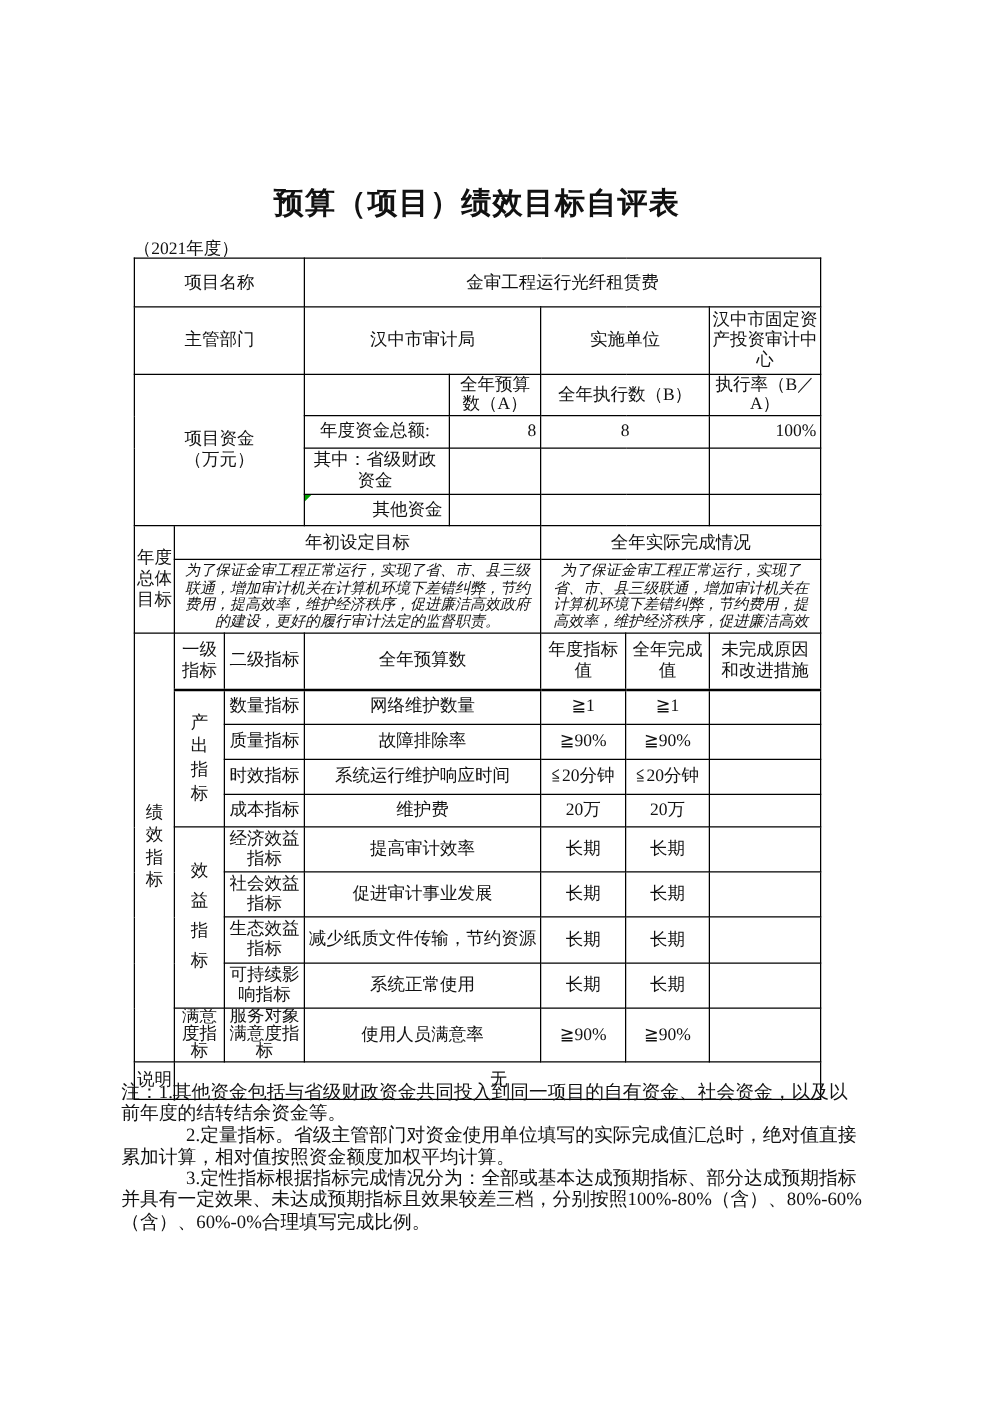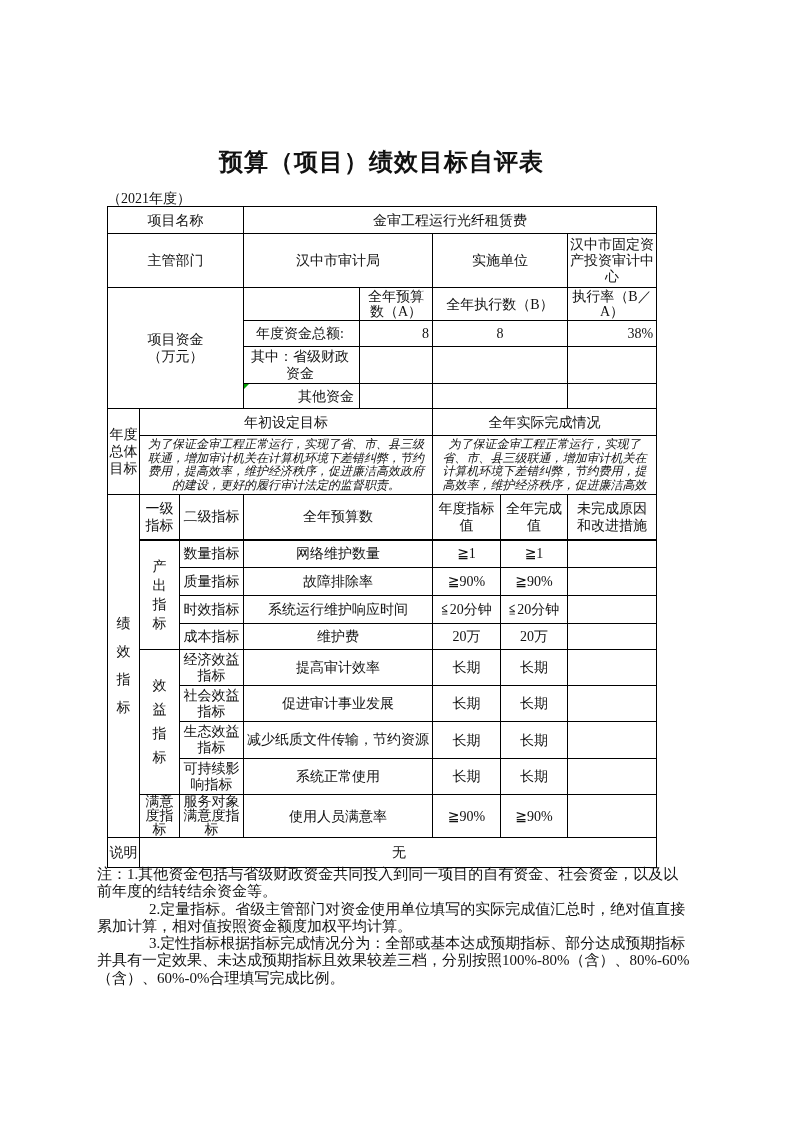--- a/index.html
+++ b/index.html
@@ -25,21 +25,21 @@
   }
   td.tl{text-align:center;}
   td.trr{text-align:right;}
   td.lh15{line-height:15px;}
   td.lh16{line-height:16px;padding:1px 2px;}
   td.tight{line-height:14px;padding:0 2px;}
   td.pre{white-space:pre-line;}
   td.bb2{border-bottom-width:2px;}
   td.sub{padding:1px 6px 1px 3px;}
   .vbox{width:1em;margin:12px auto;word-break:break-all;}
-  .v-perf .vbox{line-height:28px;}
+  .v-perf .vbox{line-height:18px;}
   .v-out .vbox{line-height:19px;}
   .v-ben .vbox{line-height:24px;}
   td.goal{vertical-align:top;padding:2px 4px;}
   .goalbox{
     height:54px;overflow:hidden;font-size:12px;line-height:13.5px;
     text-align:center;word-break:break-all;font-style:italic;
   }
   td.flag{position:relative;}
   .flag-icon{
     position:absolute;left:0;top:0;width:0;height:0;
@@ -66,21 +66,21 @@
         <col style="width:40px">
         <col style="width:64px">
         <col style="width:116px">
       <col style="width:73px">
         <col style="width:68px">
         <col style="width:67px">
         <col style="width:89px">
     </colgroup>
     <tbody>
 
-      <tr style="height:27px">
+      <tr style="height:39px">
         <td colspan="3">项目名称</td>
         <td colspan="5">金审工程运行光纤租赁费</td>
       </tr>
 
       <tr style="height:54px">
         <td colspan="3">主管部门</td>
         <td colspan="2">汉中市审计局</td>
         <td colspan="2">实施单位</td>
         <td class="tl lh16">汉中市固定资产投资审计中心</td>
       </tr>
@@ -91,21 +91,21 @@
         <td></td>
         <td class="lh15">全年预算数（A）</td>
         <td colspan="2">全年执行数（B）</td>
         <td class="lh15">执行率（B／A）</td>
       </tr>
 
       <tr style="height:26px">
         <td class="tl sub">年度资金总额:</td>
         <td class="trr">8</td>
         <td colspan="2">8</td>
-        <td class="trr">38%</td>
+        <td class="trr">100%</td>
       </tr>
 
       <tr style="height:35px">
         <td class="tl sub">其中：省级财政资金</td>
         <td></td>
         <td colspan="2"></td>
         <td></td>
       </tr>
 
       <tr style="height:25px">

